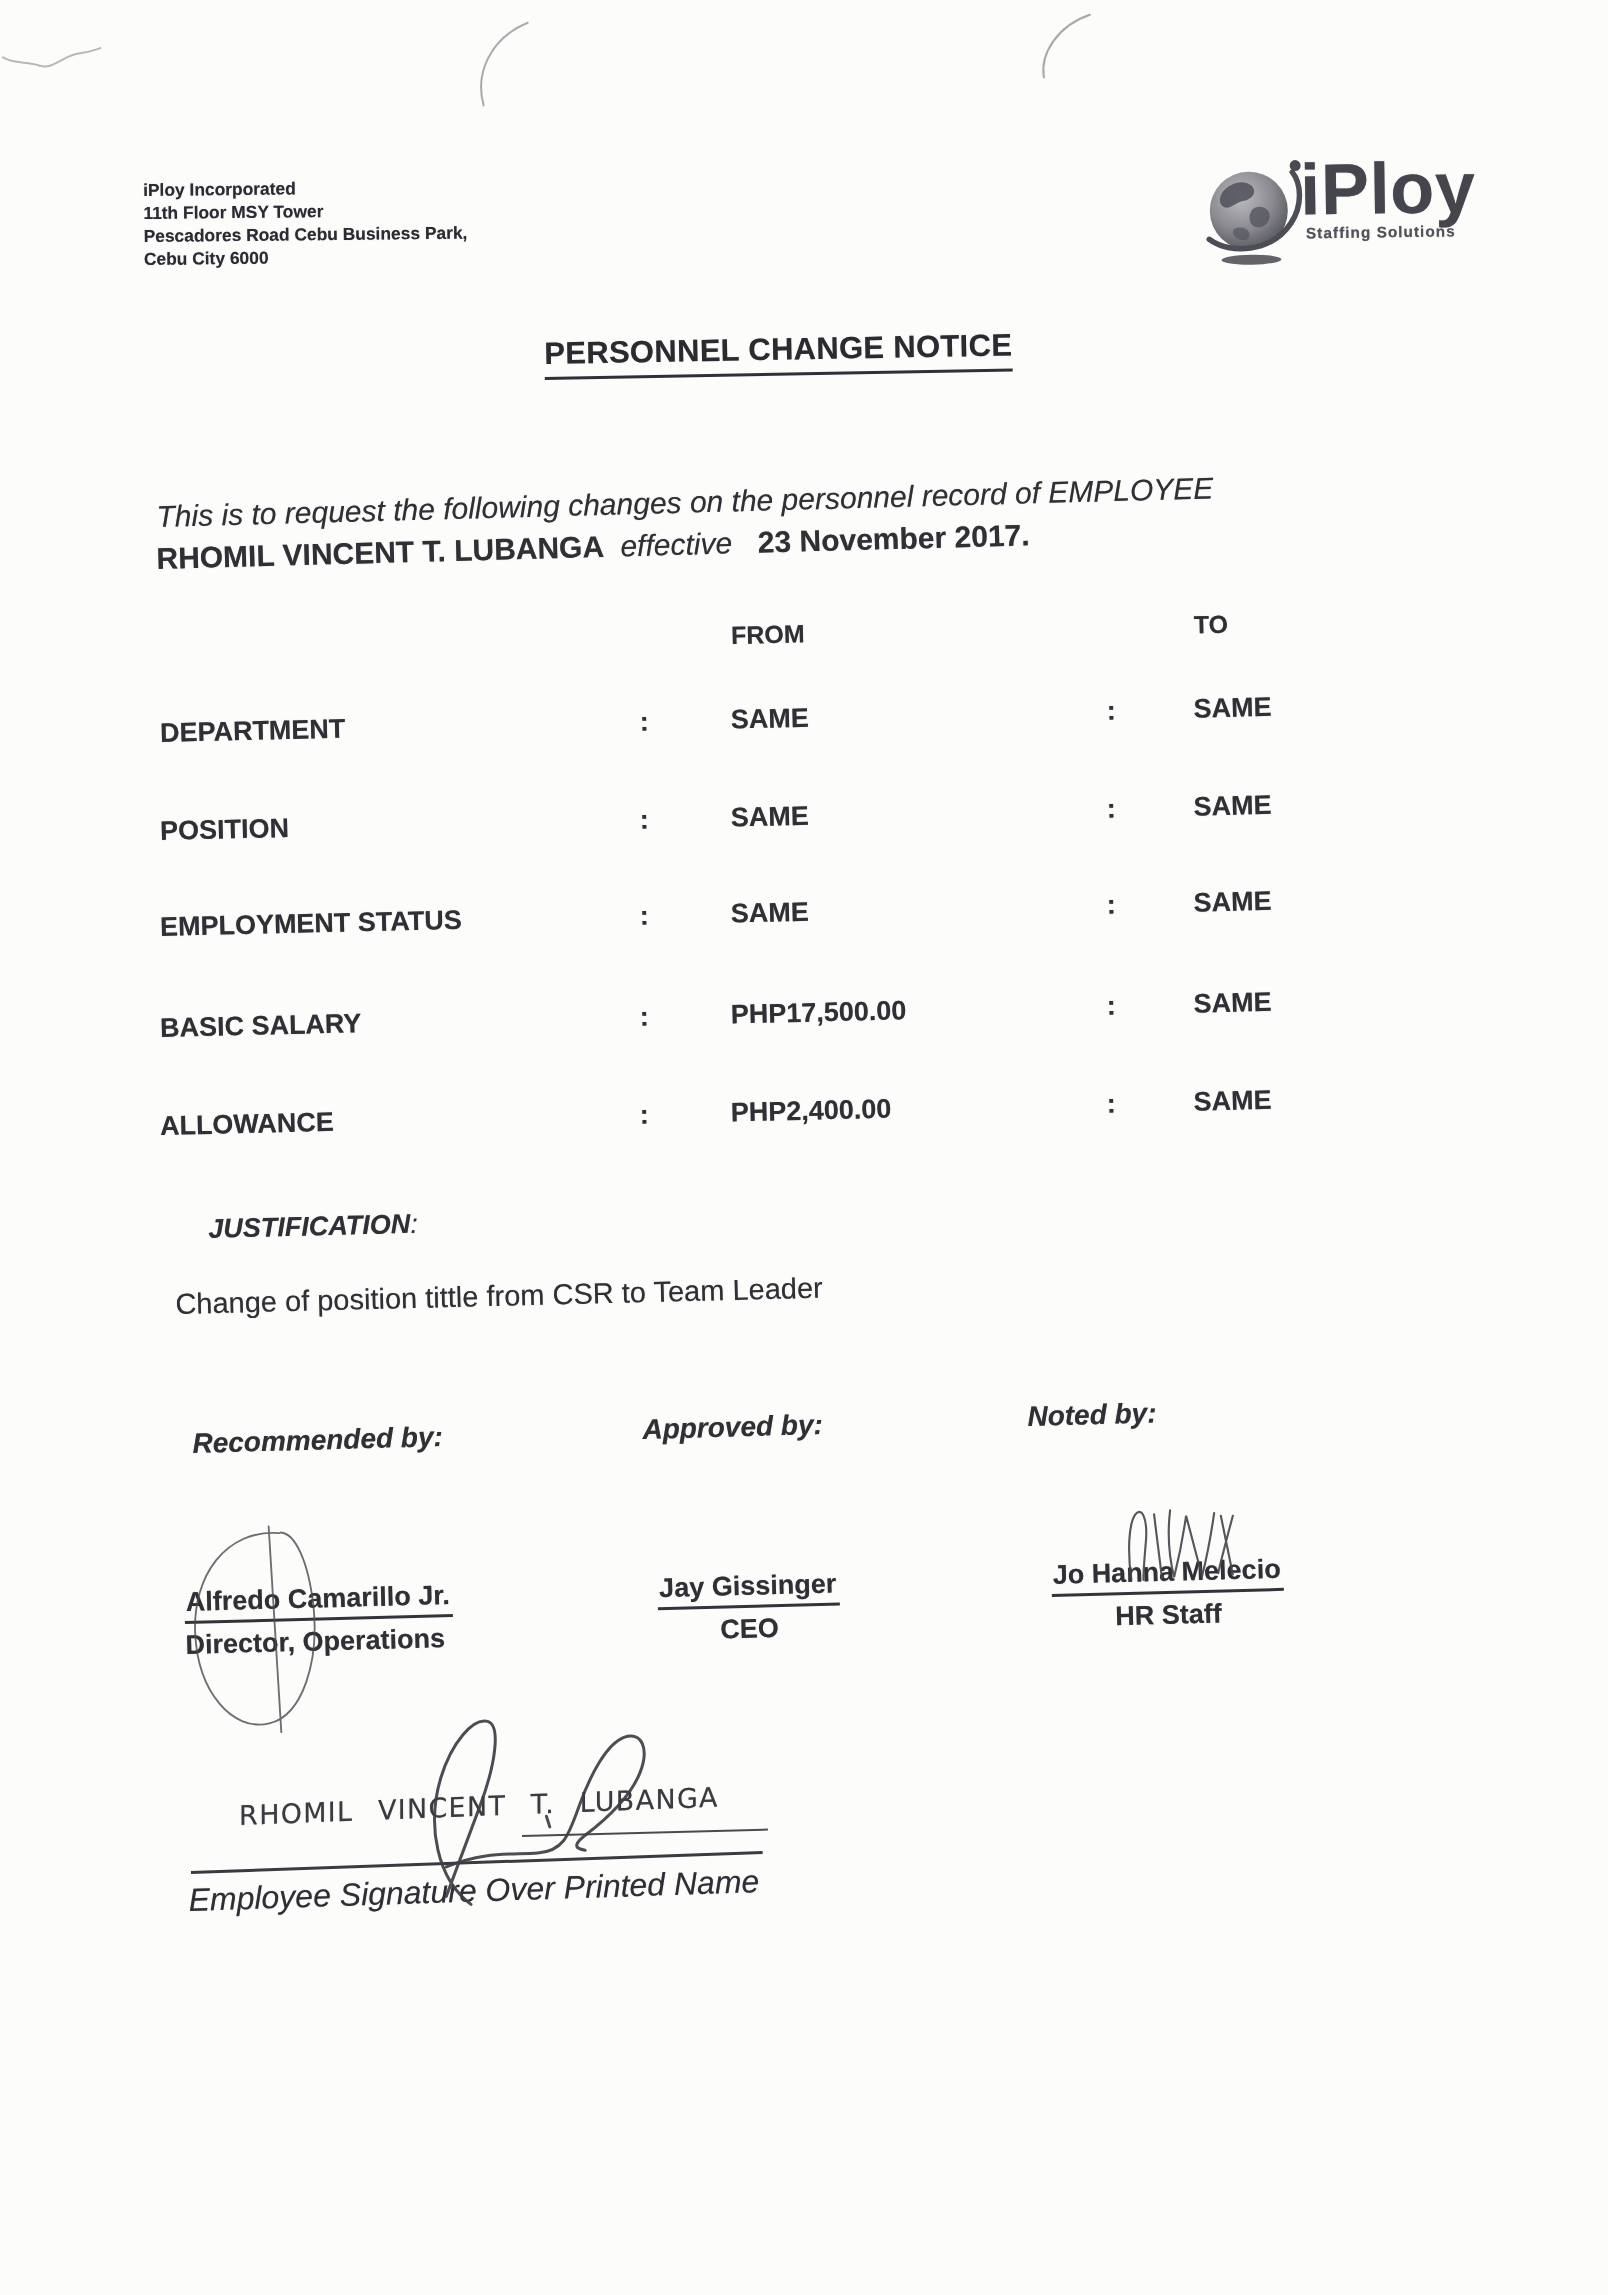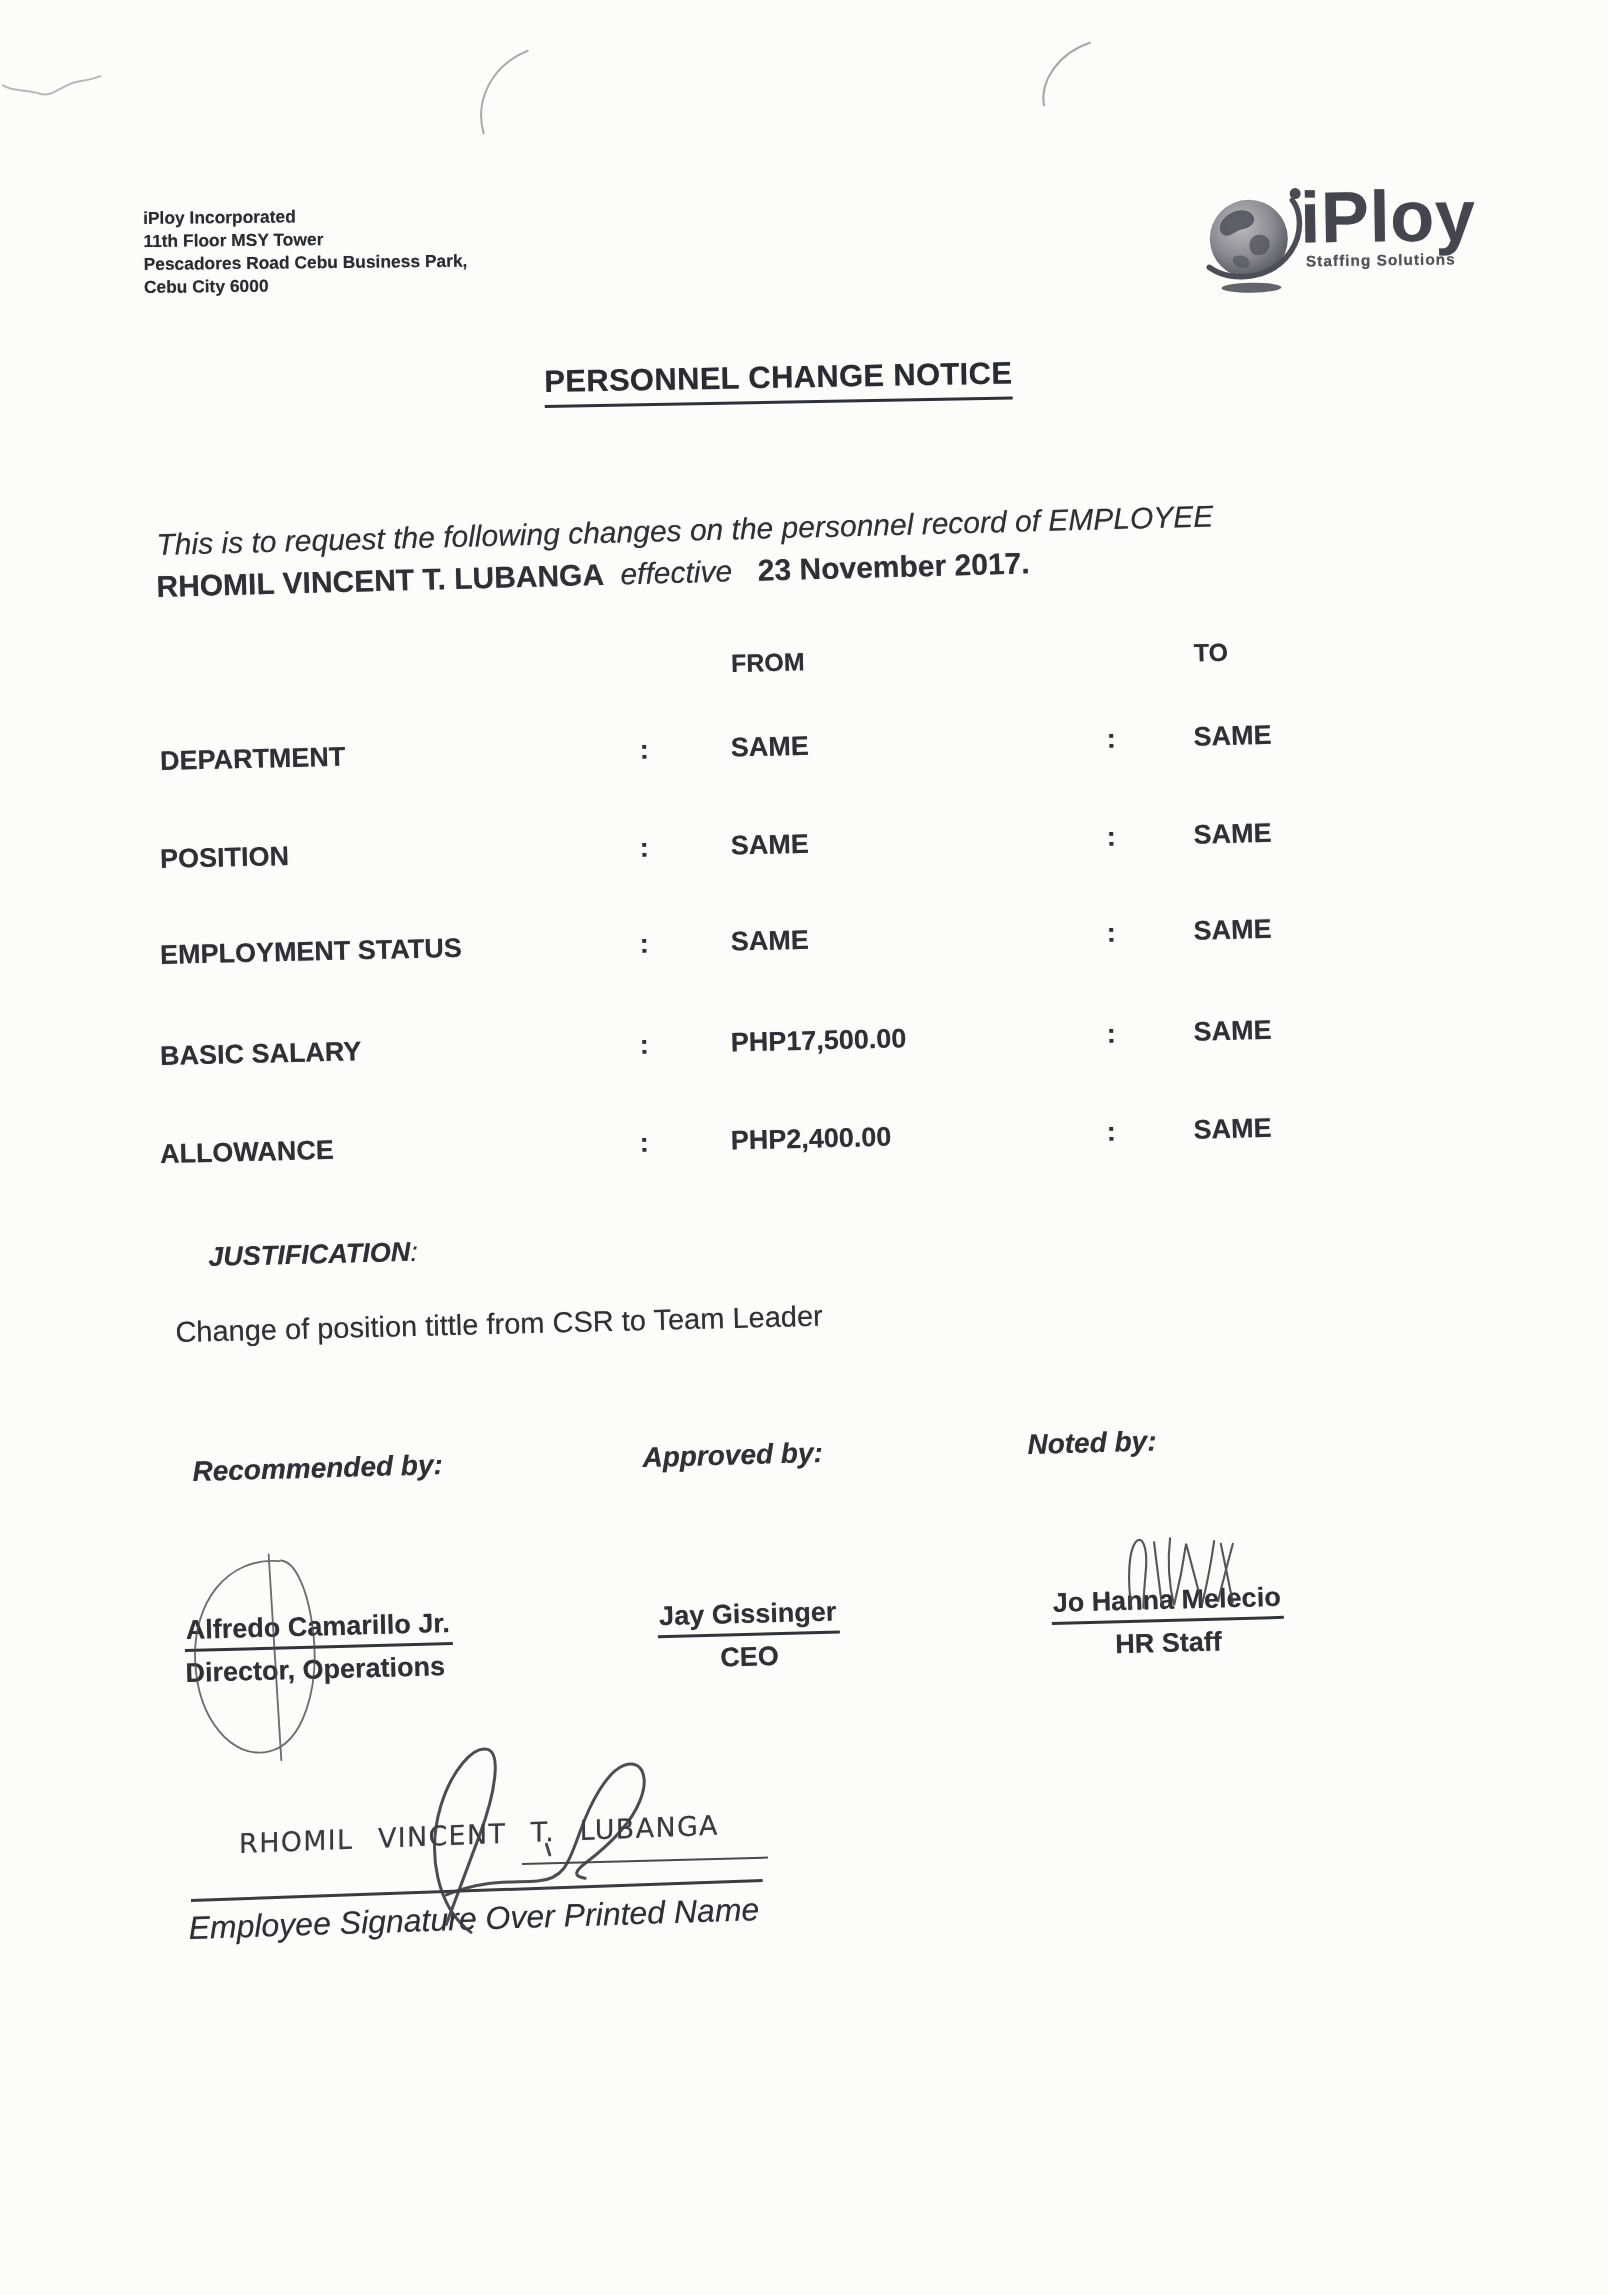--- a/index.html
+++ b/index.html
@@ -4,21 +4,21 @@
 <style>
   html,body{margin:0;padding:0;}
   body{
     width:1609px;height:2295px;position:relative;overflow:hidden;
     background:#fcfcfb;
     font-family:"Liberation Sans",sans-serif;
     color:#2f2f35;
   }
   .page{position:absolute;inset:0;
     background-image:radial-gradient(rgba(0,0,0,0.015) 0.7px, transparent 0.7px);
-    background-size:6px 6px;margin-top:28px;}
+    background-size:6px 6px;}
   .abs{position:absolute;white-space:nowrap;}
   .soft{text-shadow:0 0 0.8px rgba(47,47,53,.5);}
 
   
   .address{left:143px;top:179px;font-size:17.4px;font-weight:600;line-height:23px;
     transform:rotate(-0.6deg);transform-origin:0 0;color:#2b2b33;}
   .logo{left:1194px;top:154px;display:flex;align-items:flex-start;transform:rotate(-0.8deg);transform-origin:0 0;}
   .logo-text{margin-left:-9.4px;margin-top:4px;display:flex;flex-direction:column;}
   .brand{font-size:72px;font-weight:700;line-height:67px;color:#45454d;letter-spacing:0.7px;}
   .tagline{font-size:15.4px;color:#52525a;letter-spacing:1px;margin-top:1.3px;padding-left:5.3px;font-weight:600;}

